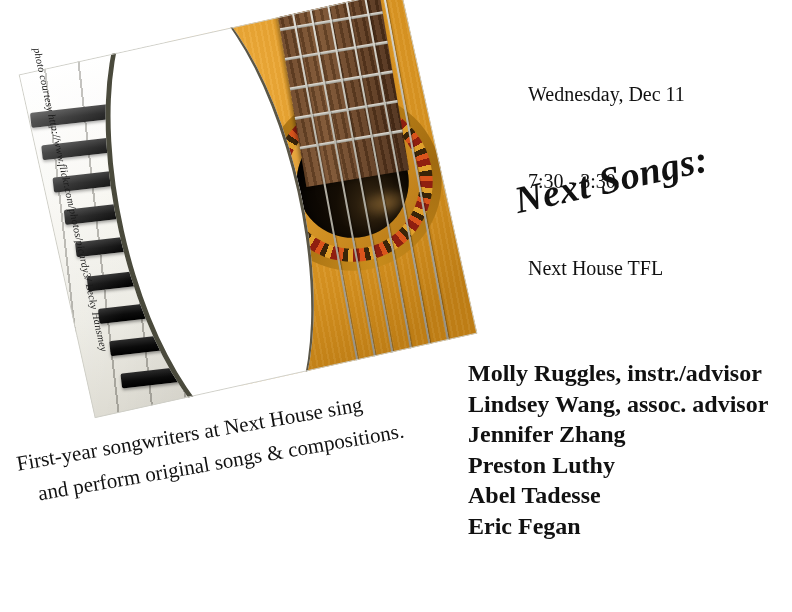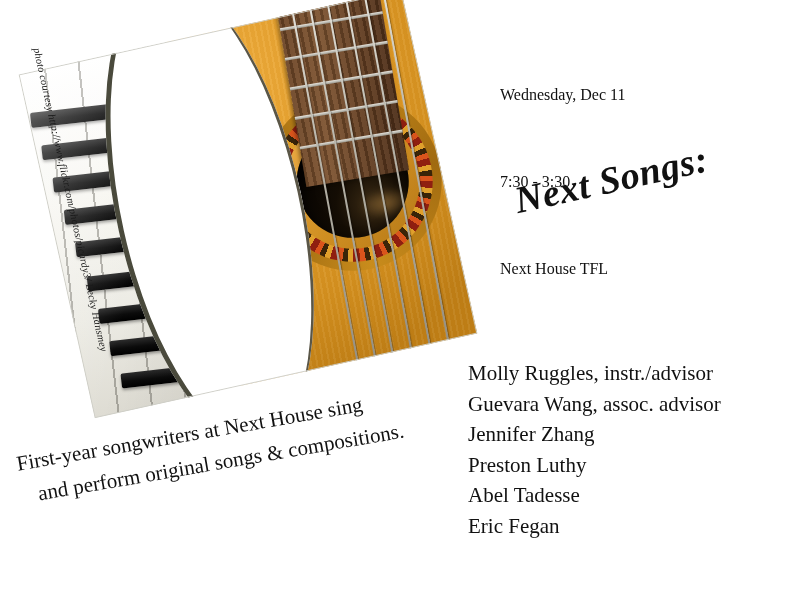--- a/index.html
+++ b/index.html
@@ -177,44 +177,45 @@
 
   .photo-border {
     position:absolute; inset:0;
     border: 1px solid #cfcfc8;
     pointer-events:none;
   }
 
   
   #header-info {
     position: absolute;
-    left: 500px;
+    left: 528px;
     top: 22px;
-    font-size: 16px;
+    font-size: 20px;
     line-height: 29px;
     white-space: pre;
   }
   #title-next-songs {
     position: absolute;
     left: 520px;
     top: 178px;
     font-size: 38px;
     font-weight: bold;
     font-style: italic;
     letter-spacing: 0.5px;
     transform: rotate(-12.5deg);
     transform-origin: 0 100%;
     white-space: nowrap;
   }
   #roster {
     position: absolute;
     left: 468px;
     top: 358px;
-    font-size: 21px;
+    font-size: 24px;
     line-height: 30.5px;
+    font-weight: bold;
   }
   #roster div { white-space: nowrap; }
 
   #blurb {
     position: absolute;
     left: 14px;
     top: 448px;
     transform: rotate(-9.8deg);
     transform-origin: 0 0;
     font-size: 21px;
@@ -300,21 +301,21 @@
   <div id="header-info">
     <div>Wednesday, Dec 11</div>
     <div>7:30 - 3:30</div>
     <div>Next House TFL</div>
   </div>
 
   <div id="title-next-songs">Next Songs:</div>
 
   <div id="roster">
     <div>Molly Ruggles, instr./advisor</div>
-    <div>Guevara Wang, assoc. advisor</div>
+    <div>Lindsey Wang, assoc. advisor</div>
     <div>Jennifer Zhang</div>
     <div>Preston Luthy</div>
     <div>Abel Tadesse</div>
     <div>Eric Fegan</div>
   </div>
 
   <div id="blurb">
     <div class="l1">First-year songwriters at Next House sing</div>
     <div class="l2">and perform original songs &amp; compositions.</div>
   </div>

